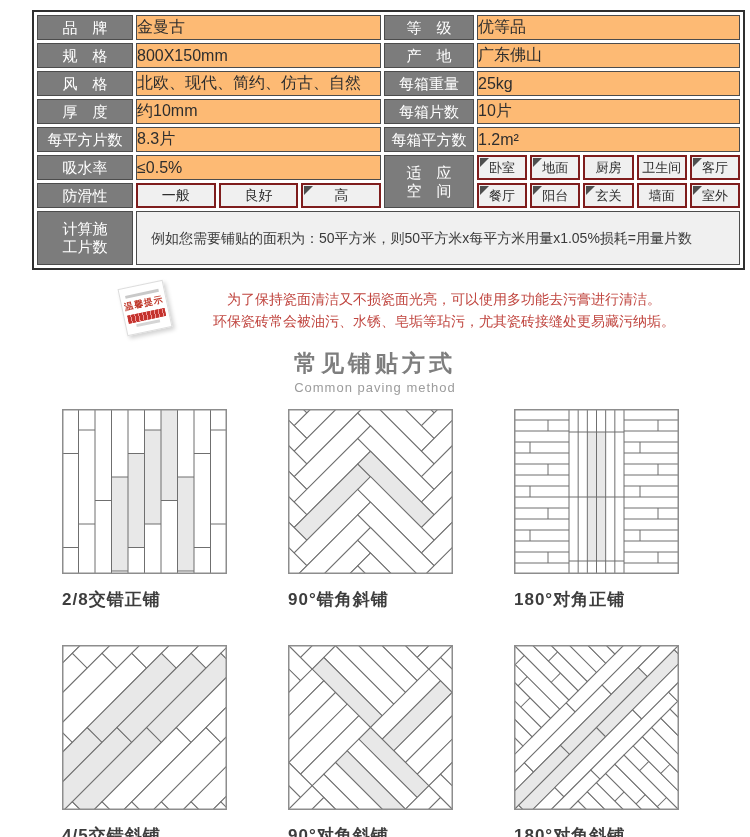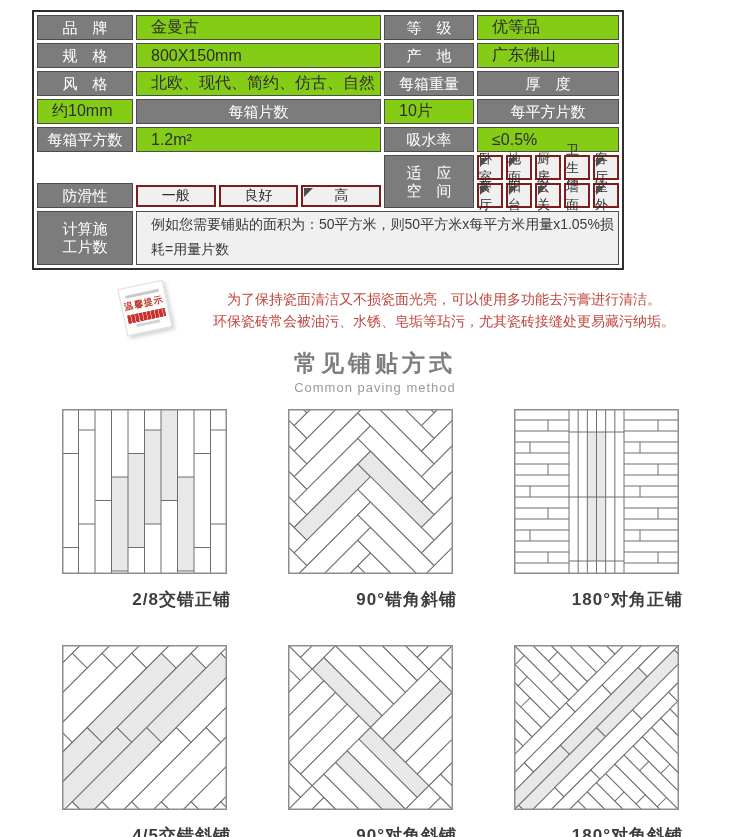--- a/index.html
+++ b/index.html
@@ -3,56 +3,56 @@
 <meta charset="utf-8">
 <style>
   * { margin:0; padding:0; box-sizing:border-box; }
   html,body { background:#fff; }
   body {
     width:750px; height:837px; position:relative; overflow:hidden;
     font-family:"Liberation Sans","DejaVu Sans",sans-serif; color:#333;
   }
   
   .spec-table {
-    margin:10px 0 0 32px; width:592px;
+    margin:10px 0 0 32px; width:713px;
     display:grid;
     grid-template-columns:96px 245px 90px 1fr;
     grid-template-rows:repeat(7,25px) 54px;
     gap:3px; padding:3px;
     border:2px solid #2f2f2f; background:#fff;
   }
   .lbl {
     background:#7c7c7c; color:#fff; border:1px solid #4c4c4c;
     display:flex; flex-direction:column; justify-content:center; align-items:center;
     font-size:15px; line-height:1.2; text-align:center;
   }
   .val {
-    background:#84cc16; color:#2e2e2e; border:1px solid #4c4c4c;
-    display:flex; align-items:center; padding-left:14px; font-size:16px;
+    background:#fdba74; color:#2e2e2e; border:1px solid #4c4c4c;
+    display:flex; align-items:center; padding-left:0; font-size:16px;
   }
   .cells { display:flex; gap:3px; }
   .scell {
     position:relative; flex:1; background:#f0f0f0; border:2px solid #7f1d1d;
     display:flex; align-items:center; justify-content:center; font-size:13px; color:#2e2e2e;
   }
   .aslip .scell { font-size:14px; }
   .flag {
     position:absolute; left:1px; top:1px; width:0; height:0;
     border-top:9px solid #4e4e4e; border-right:9px solid transparent;
   }
   .cell-space-label { grid-column:3; grid-row:6 / 8; }
   .cell-space-r1 { grid-column:4; grid-row:6; }
   .cell-space-r2 { grid-column:4; grid-row:7; }
   .cell-aslip-lbl { grid-column:1; grid-row:7; }
-  .cell-aslip-val { grid-column:2; grid-row:7;align-items:center; }
+  .cell-aslip-val { grid-column:2; grid-row:7; }
   .cell-calc-lbl { grid-column:1; grid-row:8; }
   .cell-calc-val {
     grid-column:2 / 5; grid-row:8;
     background:#f0f0f0; border:1px solid #4c4c4c; color:#3a3a3a;
-    display:flex; flex-direction:row; justify-content:center; padding-left:14px;
+    display:flex; flex-direction:column; justify-content:center; padding-left:14px;
     font-size:14px; line-height:1.75;
   }
   
   .tip { display:flex; align-items:center; margin:12px 0 0 116px; }
   .tip-badge-wrap { width:62px; height:58px; position:relative; flex:0 0 auto; }
   .tip-badge {
     position:absolute; left:6px; top:2px; width:46px; height:48px; background:#fff;
     border:1px solid #ddd; box-shadow:2px 3px 4px rgba(0,0,0,.18);
     transform:rotate(-12deg);
     display:flex; flex-direction:column; align-items:center; justify-content:center; gap:2px;
@@ -65,48 +65,50 @@
   }
   .b-line2 { width:55%; height:3px; background:#d5d5d5; }
   .tip-text { margin-left:16px; width:500px; text-align:center; color:#c0453f; font-size:14px; line-height:1.55; }
   
   .sec { text-align:center; margin-top:8px; }
   .sec-title { font-size:23px; font-weight:bold; color:#7e7e7e; letter-spacing:4px;margin-top:6px; }
   .sec-sub { font-size:13px; color:#9c9c9c; letter-spacing:1px; margin-top:1px; }
   
   .diag-row { display:flex; justify-content:space-between; padding:0 67px 0 62px; margin-top:14px; }
   .diag-row.second { margin-top:34px; }
-  .diag-cell { width:169px; text-align:right; }
+  .diag-cell { width:169px; text-align:left; }
   .diag-cell svg { display:block; width:165px; height:165px; }
   .diag-label { margin-top:14px; font-size:17px; font-weight:600; color:#3d3d3d; letter-spacing:1px; }
 </style>
 </head>
 <body>
 
 <div class="spec-table">
   <div class="lbl">品　牌</div>
   <div class="val">金曼古</div>
   <div class="lbl">等　级</div>
   <div class="val">优等品</div>
 
   <div class="lbl">规　格</div>
   <div class="val">800X150mm</div>
   <div class="lbl">产　地</div>
   <div class="val">广东佛山</div>
 
   <div class="lbl">风　格</div>
   <div class="val">北欧、现代、简约、仿古、自然</div>
   <div class="lbl">每箱重量</div>
+  <div class="val">25kg</div>
 
   <div class="lbl">厚　度</div>
   <div class="val">约10mm</div>
   <div class="lbl">每箱片数</div>
   <div class="val">10片</div>
 
   <div class="lbl">每平方片数</div>
+  <div class="val">8.3片</div>
   <div class="lbl">每箱平方数</div>
   <div class="val">1.2m²</div>
 
   <div class="lbl">吸水率</div>
   <div class="val">≤0.5%</div>
 
   <div class="lbl cell-space-label">
     <span>适　应</span>
     <span>空　间</span>
   </div>

